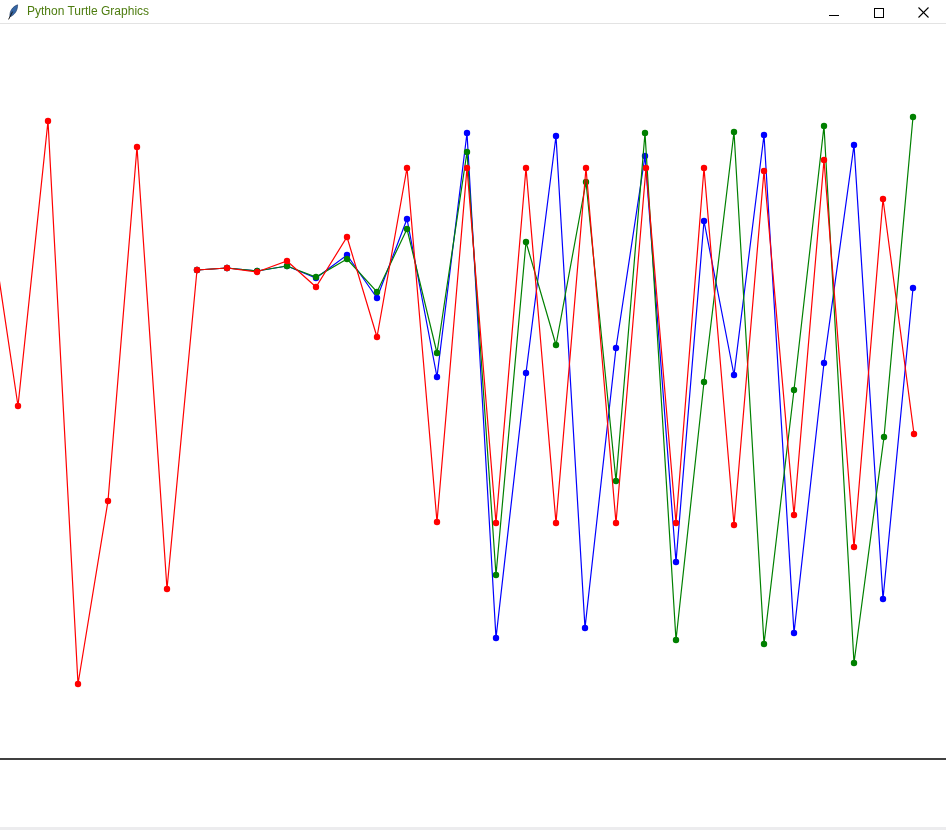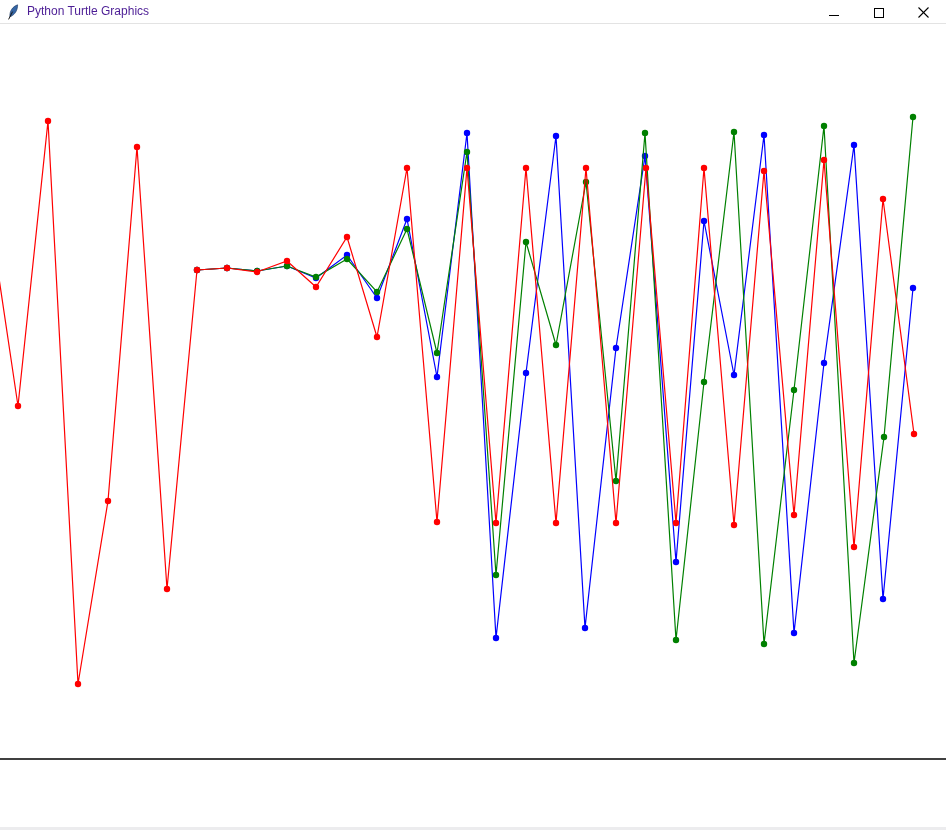--- a/index.html
+++ b/index.html
@@ -30,21 +30,21 @@
     width: 14px;
     height: 16px;
     margin-left: 6px;
     display: inline-flex;
     align-items: center;
     justify-content: center;
   }
   .title {
     margin-left: 7px;
     font-size: 12px;
-    color: #4c1d95;
+    color: #4d7c0f;
     white-space: nowrap;
     line-height: 23px;
   }
   .controls {
     margin-left: auto;
     display: flex;
     height: 100%;
   }
   .wbtn {
     width: 45px;

